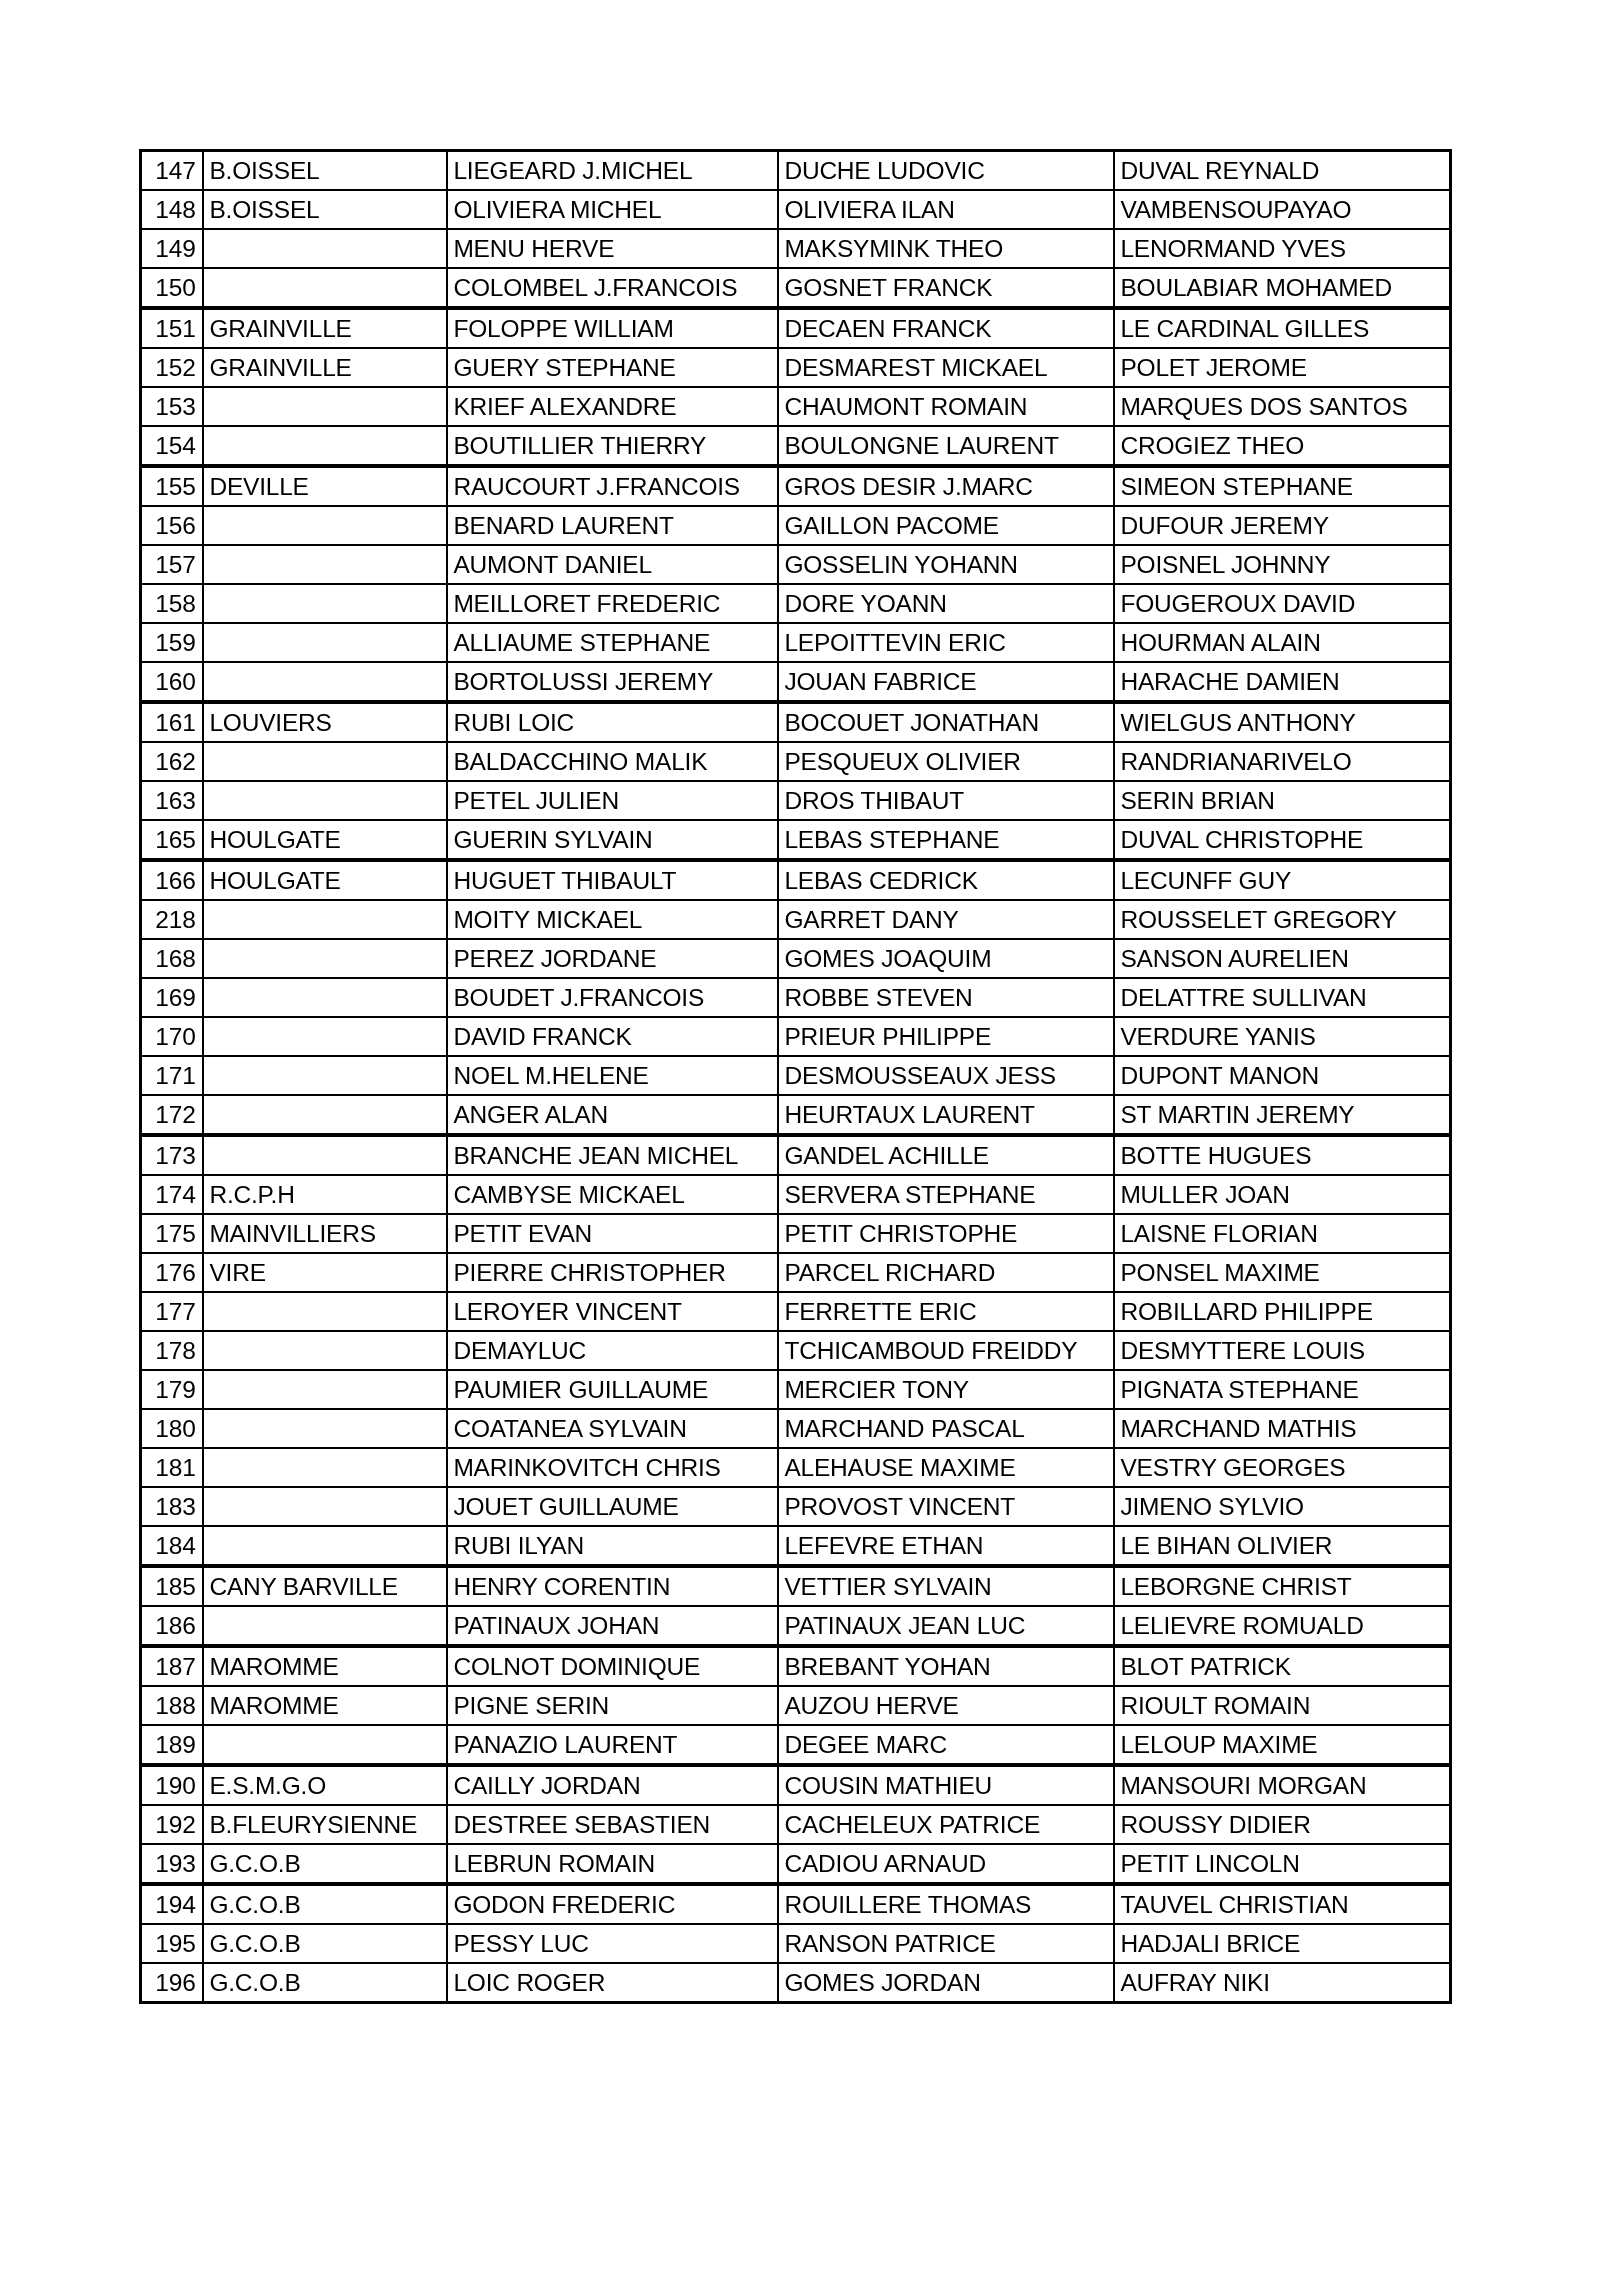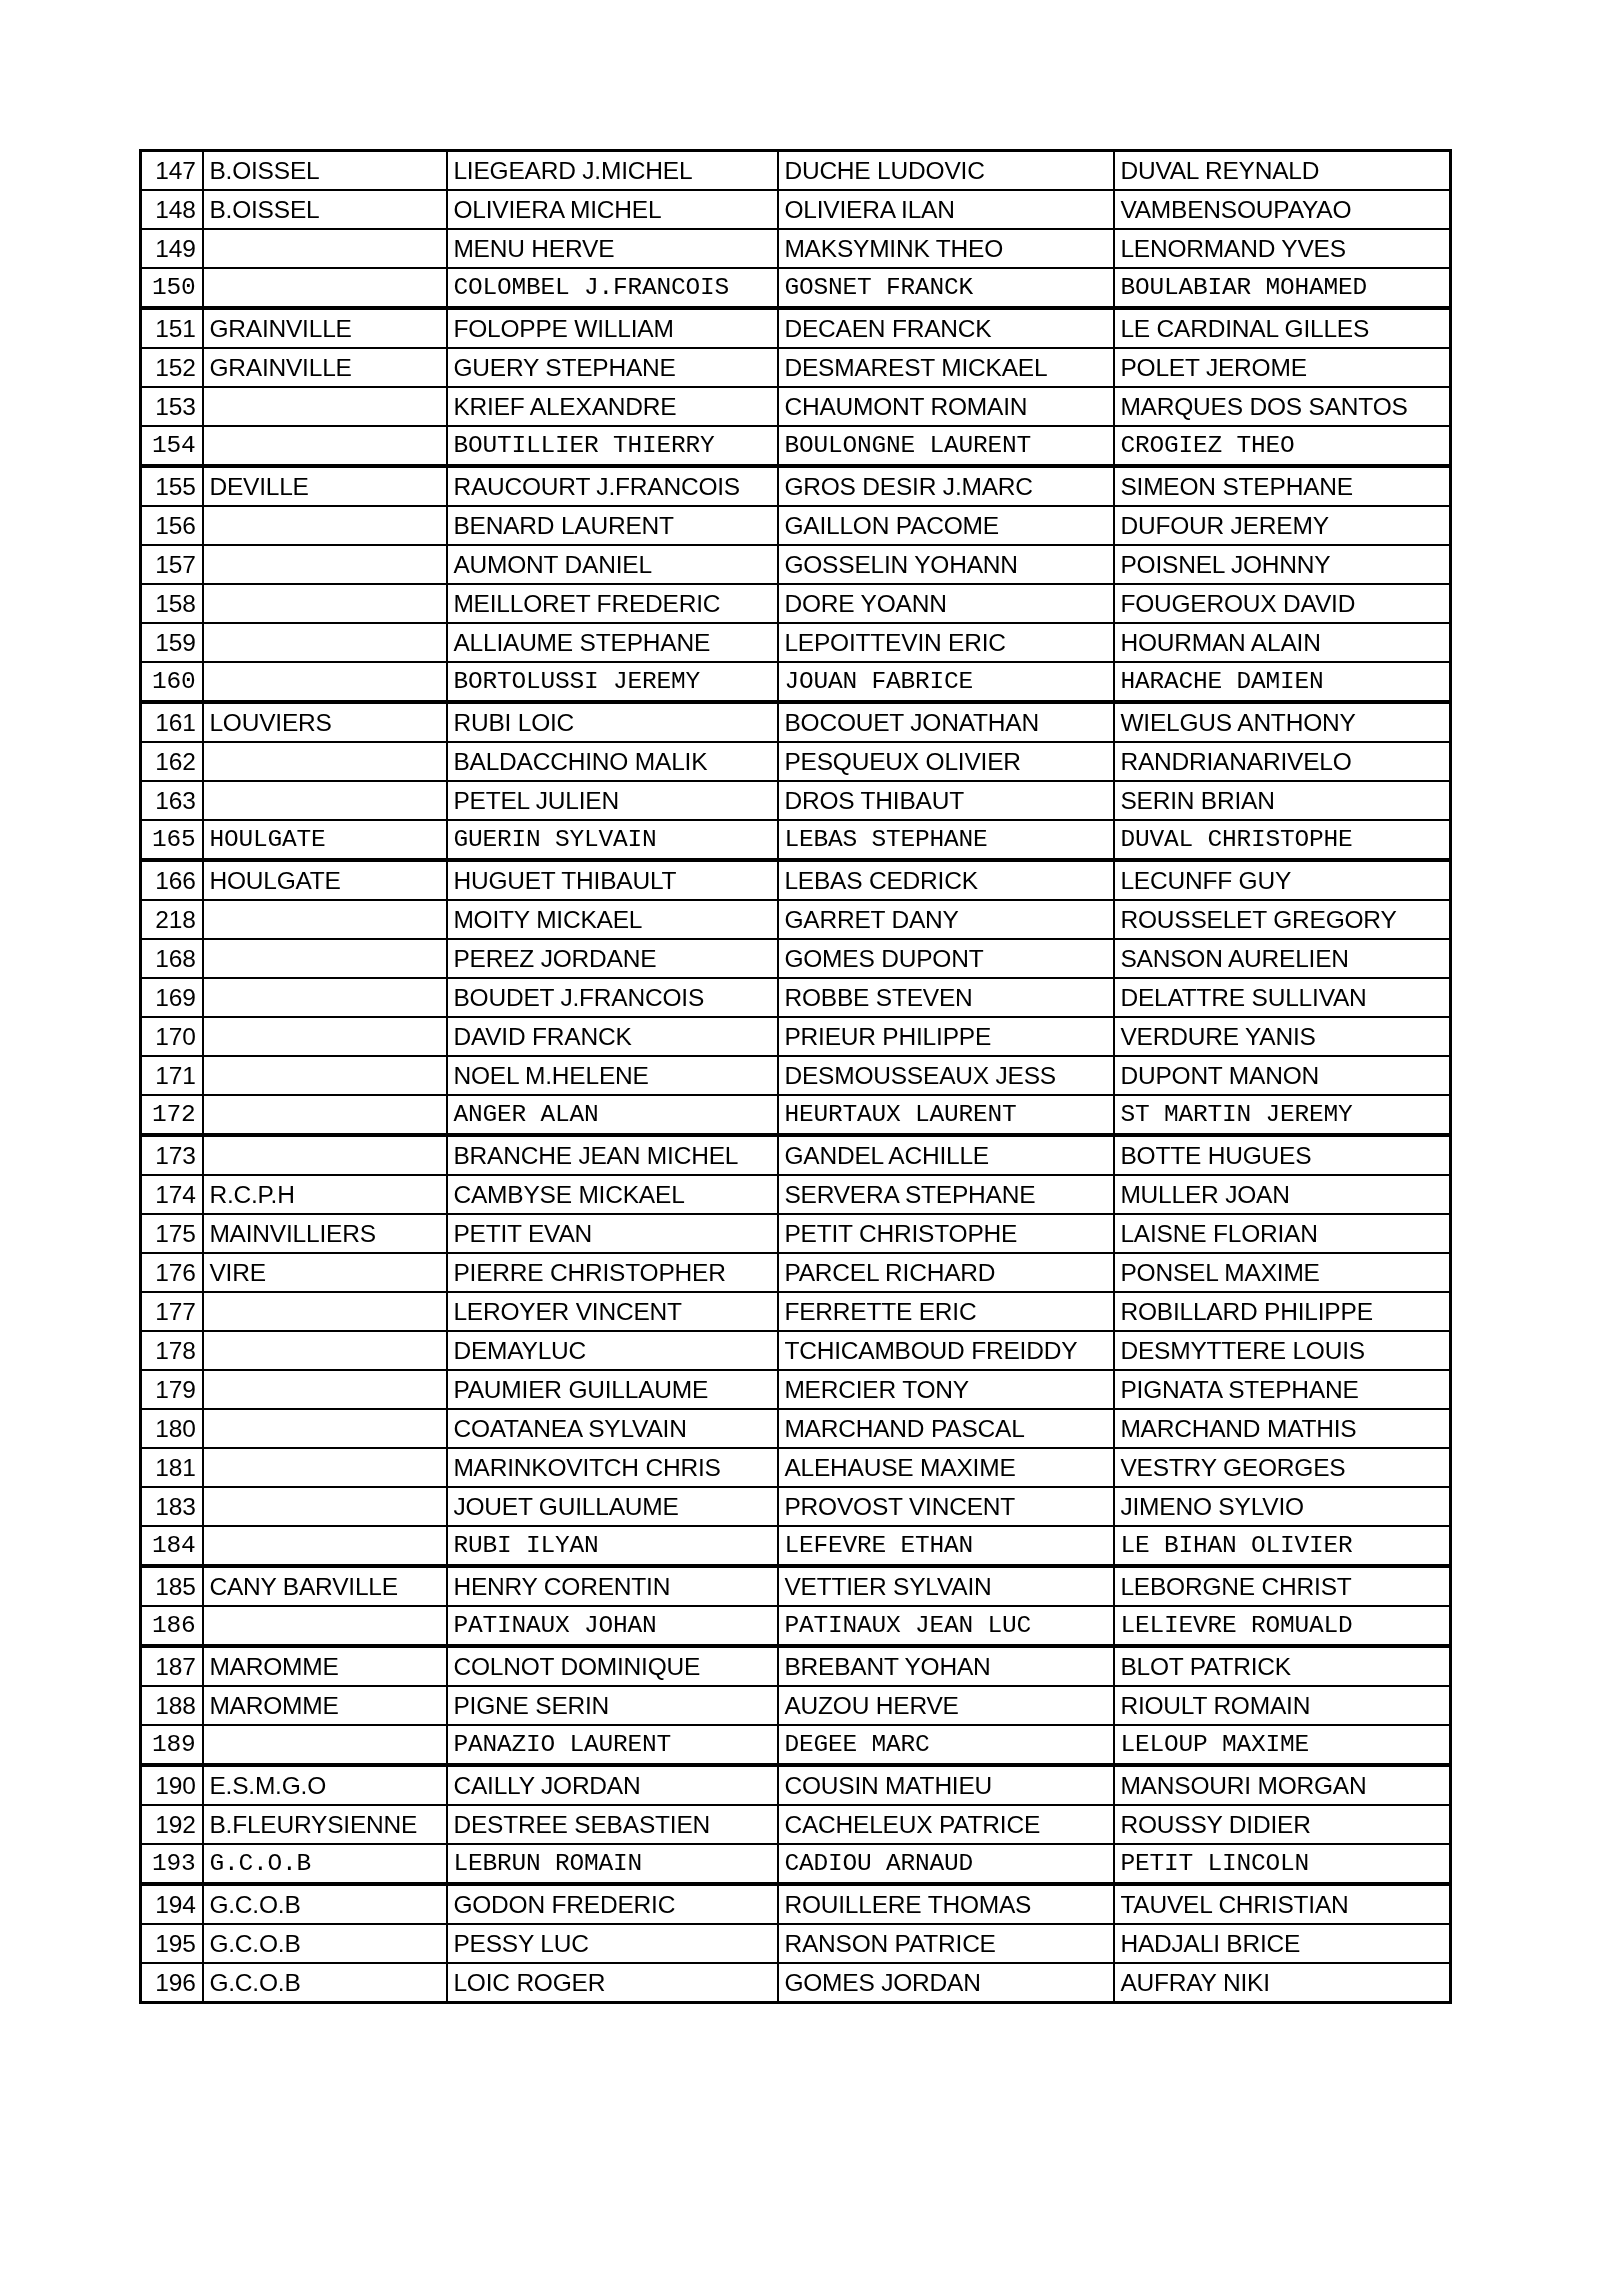--- a/index.html
+++ b/index.html
@@ -37,21 +37,20 @@
     text-align:right;
     padding-right:3.9px;
     padding-left:2px;
   }
   td.c-txt{
     text-align:left;
     padding-left:7.8px;
   }
   tr.thick td{
     border-bottom-width:4.9px;
-    font-family:Liberation Mono, monospace;
   }
 </style>
 </head>
 <body>
 
 <div class="sheet">
   <table class="roster">
     <colgroup>
       <col style="width:62px">
       <col style="width:244px">
@@ -197,21 +196,21 @@
     <td class="c-num">218</td>
     <td class="c-txt"></td>
     <td class="c-txt">MOITY MICKAEL</td>
     <td class="c-txt">GARRET DANY</td>
     <td class="c-txt">ROUSSELET GREGORY</td>
   </tr>
         <tr>
     <td class="c-num">168</td>
     <td class="c-txt"></td>
     <td class="c-txt">PEREZ JORDANE</td>
-    <td class="c-txt">GOMES DUPONT</td>
+    <td class="c-txt">GOMES JOAQUIM</td>
     <td class="c-txt">SANSON AURELIEN</td>
   </tr>
         <tr>
     <td class="c-num">169</td>
     <td class="c-txt"></td>
     <td class="c-txt">BOUDET J.FRANCOIS</td>
     <td class="c-txt">ROBBE STEVEN</td>
     <td class="c-txt">DELATTRE SULLIVAN</td>
   </tr>
         <tr>

